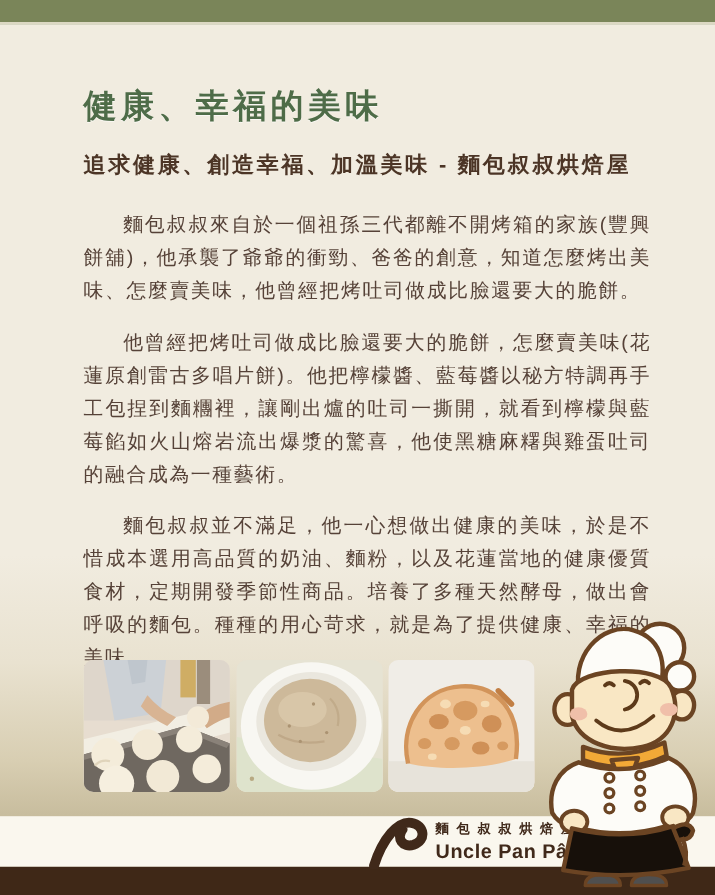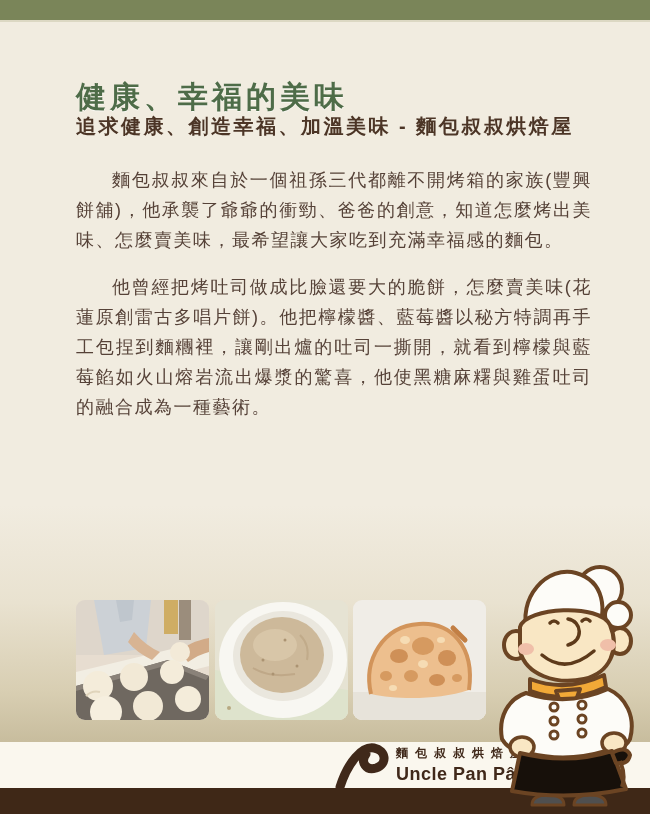--- a/index.html
+++ b/index.html
@@ -16,21 +16,21 @@
     position:absolute; left:0; top:0; width:650px; height:22px;
     background:#7a8559; border-bottom:2px solid #dcd8c3;
   }
   .content { position:absolute; left:76px; top:24px; width:516px; }
   .page-title {
     margin-top:56px; font-size:30px; font-weight:bold; color:#4e6c48;
     letter-spacing:4px; line-height:34px;
     text-shadow:0 1px 0 rgba(255,255,255,.6);
   }
   .page-subtitle {
-    margin-top:0; font-size:20px; font-weight:bold; color:#4c3526;
+    margin-top:24px; font-size:20px; font-weight:bold; color:#4c3526;
     letter-spacing:2.5px; line-height:24px;
   }
   .article { margin-top:27px; }
   .article p {
     font-size:18px; line-height:30px; color:#564238; letter-spacing:1.5px;
     text-align:justify; text-indent:2em; margin-bottom:17px;
   }
   .photos { position:absolute; left:76px; top:600px; height:120px; }
   .photo {
     position:absolute; top:0; width:133px; height:120px;
@@ -65,22 +65,23 @@
 <body>
 
 <div class="page">
 
   <div class="top-bar"></div>
 
   <div class="content">
     <h1 class="page-title">健康、幸福的美味</h1>
     <h2 class="page-subtitle">追求健康、創造幸福、加溫美味 - 麵包叔叔烘焙屋</h2>
     <div class="article">
-      <p>麵包叔叔來自於一個祖孫三代都離不開烤箱的家族(豐興餅舖)，他承襲了爺爺的衝勁、爸爸的創意，知道怎麼烤出美味、怎麼賣美味，最希望讓大家吃到充滿幸福感的麵包。</p>
+      <p>麵包叔叔來自於一個祖孫三代都離不開烤箱的家族(豐興餅舖)，他承襲了爺爺的衝勁、爸爸的創意，知道怎麼烤出美味、怎麼賣美味，他曾經把烤吐司做成比臉還要大的脆餅。</p>
       <p>他曾經把烤吐司做成比臉還要大的脆餅，怎麼賣美味(花蓮原創雷古多唱片餅)。他把檸檬醬、藍莓醬以秘方特調再手工包捏到麵糰裡，讓剛出爐的吐司一撕開，就看到檸檬與藍莓餡如火山熔岩流出爆漿的驚喜，他使黑糖麻糬與雞蛋吐司的融合成為一種藝術。</p>
+      <p>麵包叔叔並不滿足，他一心想做出健康的美味，於是不惜成本選用高品質的奶油、麵粉，以及花蓮當地的健康優質食材，定期開發季節性商品。培養了多種天然酵母，做出會呼吸的麵包。種種的用心苛求，就是為了提供健康、幸福的美味。</p>
     </div>
   </div>
 
   <div class="photos">
 
     <div class="photo photo-1">
       <svg width="133" height="120" viewBox="0 0 133 120">
         <rect width="133" height="120" fill="#e7ddd0"></rect>
         <rect x="0" y="0" width="133" height="55" fill="#ded6cb"></rect>
         <path d="M18,0 L75,0 L70,48 L28,55 Z" fill="#ccd1d6"></path>

